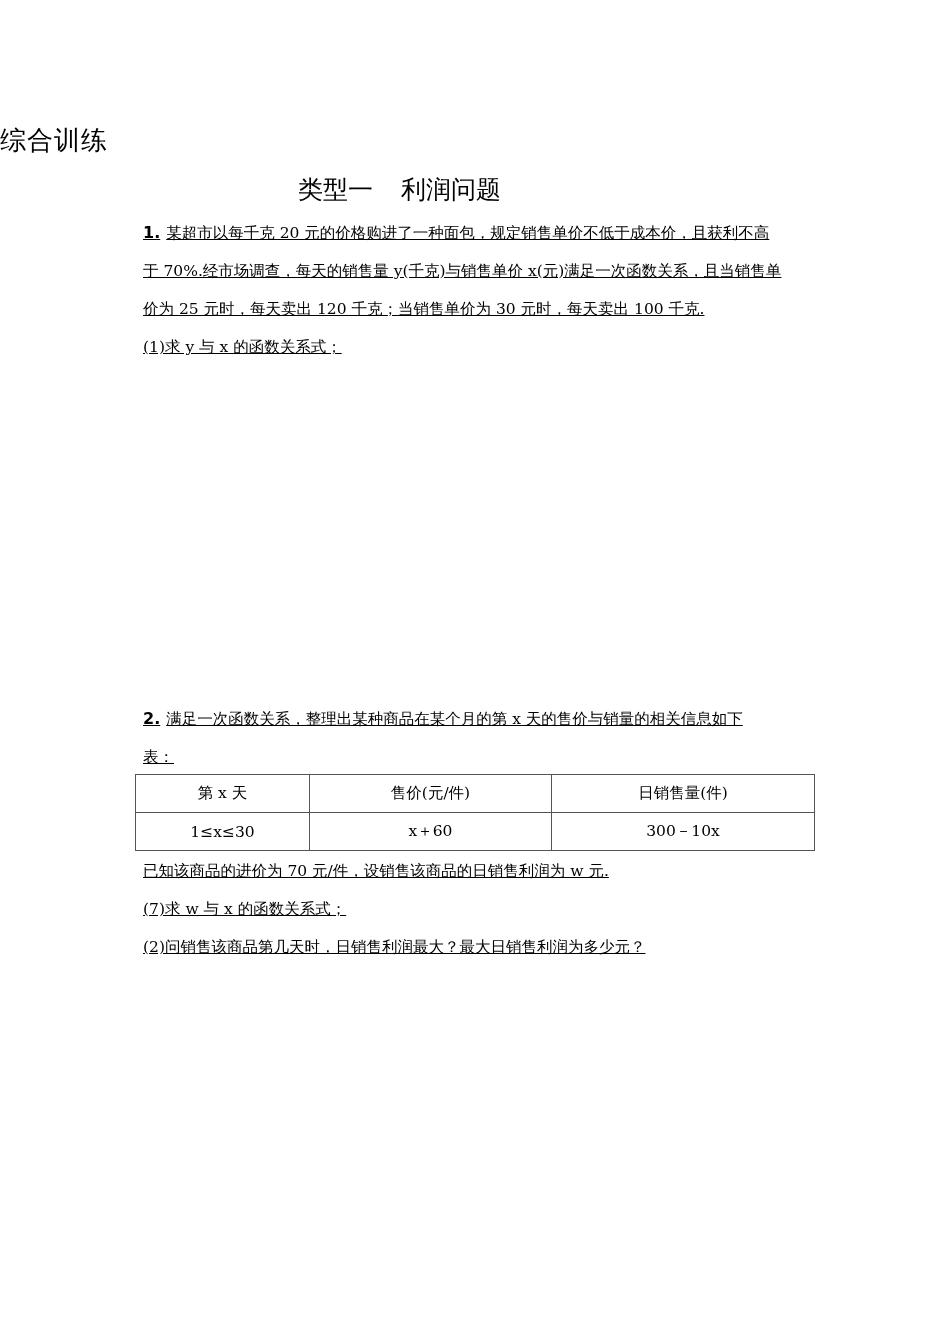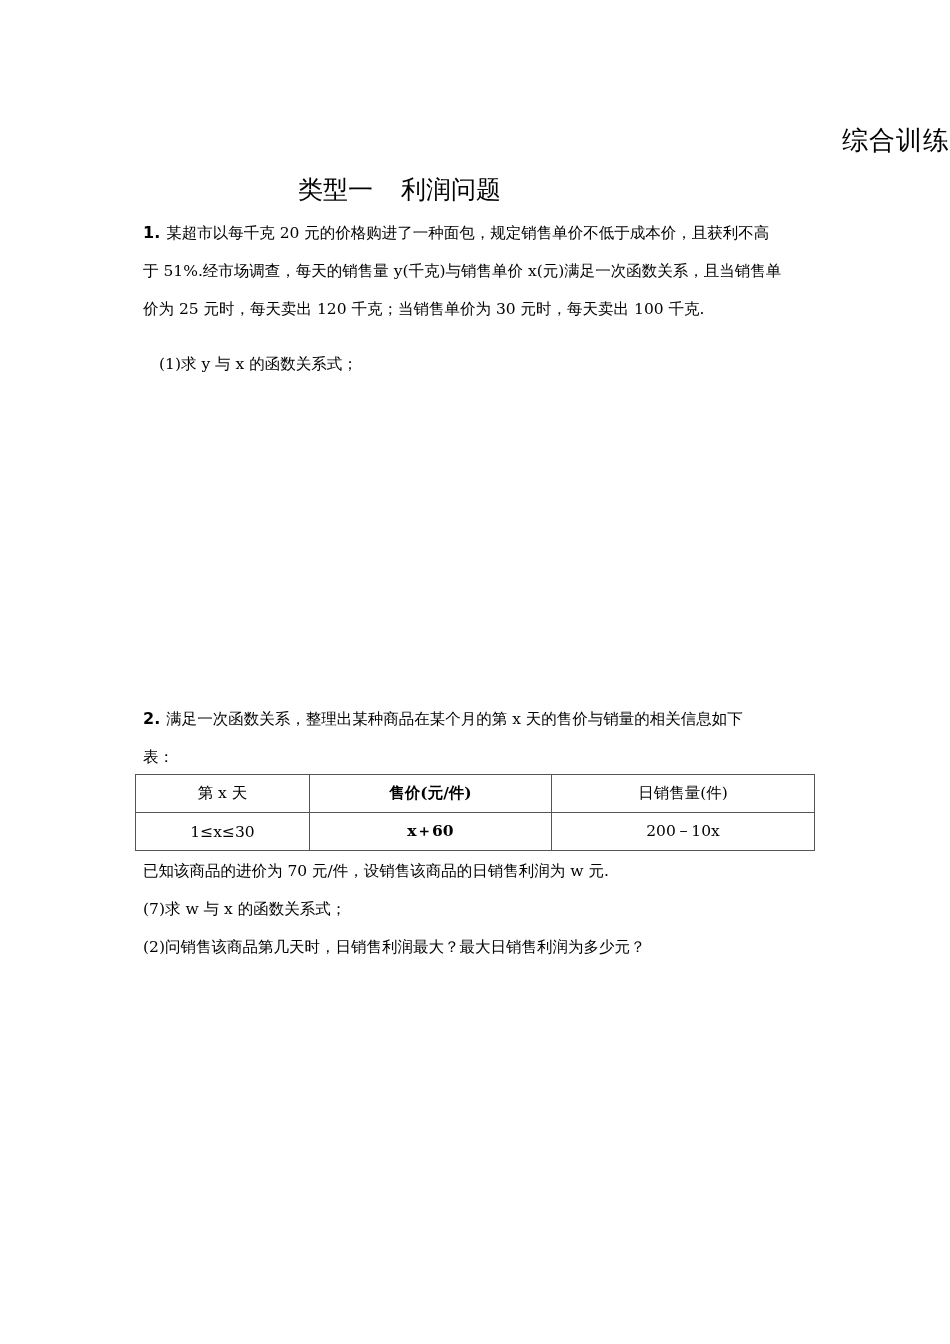--- a/index.html
+++ b/index.html
@@ -17,21 +17,21 @@
     }
     .page {
       position: absolute;
       left: 0; top: 0;
       width: 950px; height: 1344px;
     }
     .title {
       position: absolute;
       left: 0; width: 950px;
       top: 122px;
-      text-align: right;
+      text-align: left;
       font-family: "DejaVu Sans", "Liberation Sans", sans-serif;
       font-size: 26px;
       line-height: 36px;
       letter-spacing: 1px;
     }
     .subtitle {
       position: absolute;
       left: 0; width: 799px;
       top: 172px;
       text-align: center;
@@ -45,69 +45,70 @@
       font-weight: bold;
       font-size: 16px;
       margin-right: 6px;
     }
     .line {
       position: absolute;
       left: 143px;
       white-space: nowrap;
       font-size: 15.5px;
       line-height: 20px;
+      text-decoration: underline;
     }
     table.info {
       position: absolute;
       left: 135px;
       top: 774px;
       width: 680px;
       border-collapse: collapse;
       font-size: 15.5px;
       padding-left: 28px;
     }
     table.info td {
       border: 1px solid #555555;
       height: 37px;
       padding: 0;
       text-align: center;
       vertical-align: middle;
     }
     table.info td.c1 { width: 173px; }
-    table.info td.c2 { width: 241px; font-weight: bold; }
+    table.info td.c2 { width: 241px; }
     table.info td.c3 { width: 262px; }
   </style>
 </head>
 <body>
 
 <div class="page">
 
   <div class="title">综合训练</div>
 
   <div class="subtitle"><span>类型一</span><span class="gap"></span><span>利润问题</span></div>
 
   <div class="line" style="top:223px;"><span class="qnum">1.</span><span>某超市以每千克 20 元的价格购进了一种面包，规定销售单价不低于成本价，且获利不高</span></div>
-  <div class="line" style="top:261px;">于 51%.经市场调查，每天的销售量 y(千克)与销售单价 x(元)满足一次函数关系，且当销售单</div>
+  <div class="line" style="top:261px;">于 70%.经市场调查，每天的销售量 y(千克)与销售单价 x(元)满足一次函数关系，且当销售单</div>
   <div class="line" style="top:299px;">价为 25 元时，每天卖出 120 千克；当销售单价为 30 元时，每天卖出 100 千克.</div>
-  <div class="line" style="top:354px;margin-left:16px;">(1)求 y 与 x 的函数关系式；</div>
+  <div class="line" style="top:337px;">(1)求 y 与 x 的函数关系式；</div>
 
   <div class="line" style="top:709px;"><span class="qnum">2.</span><span>满足一次函数关系，整理出某种商品在某个月的第 x 天的售价与销量的相关信息如下</span></div>
   <div class="line" style="top:747px;">表：</div>
 
   <table class="info">
     <tbody>
         <tr>
       <td class="c1">第 x 天</td>
       <td class="c2">售价(元/件)</td>
       <td class="c3">日销售量(件)</td>
     </tr>
     <tr>
       <td class="c1">1≤x≤30</td>
       <td class="c2">x＋60</td>
-      <td class="c3">200－10x</td>
+      <td class="c3">300－10x</td>
     </tr>
   </tbody>
     </table>
 
   <div class="line" style="top:861px;">已知该商品的进价为 70 元/件，设销售该商品的日销售利润为 w 元.</div>
   <div class="line" style="top:899px;">(7)求 w 与 x 的函数关系式；</div>
   <div class="line" style="top:937px;">(2)问销售该商品第几天时，日销售利润最大？最大日销售利润为多少元？</div>
 
 </div>
 

